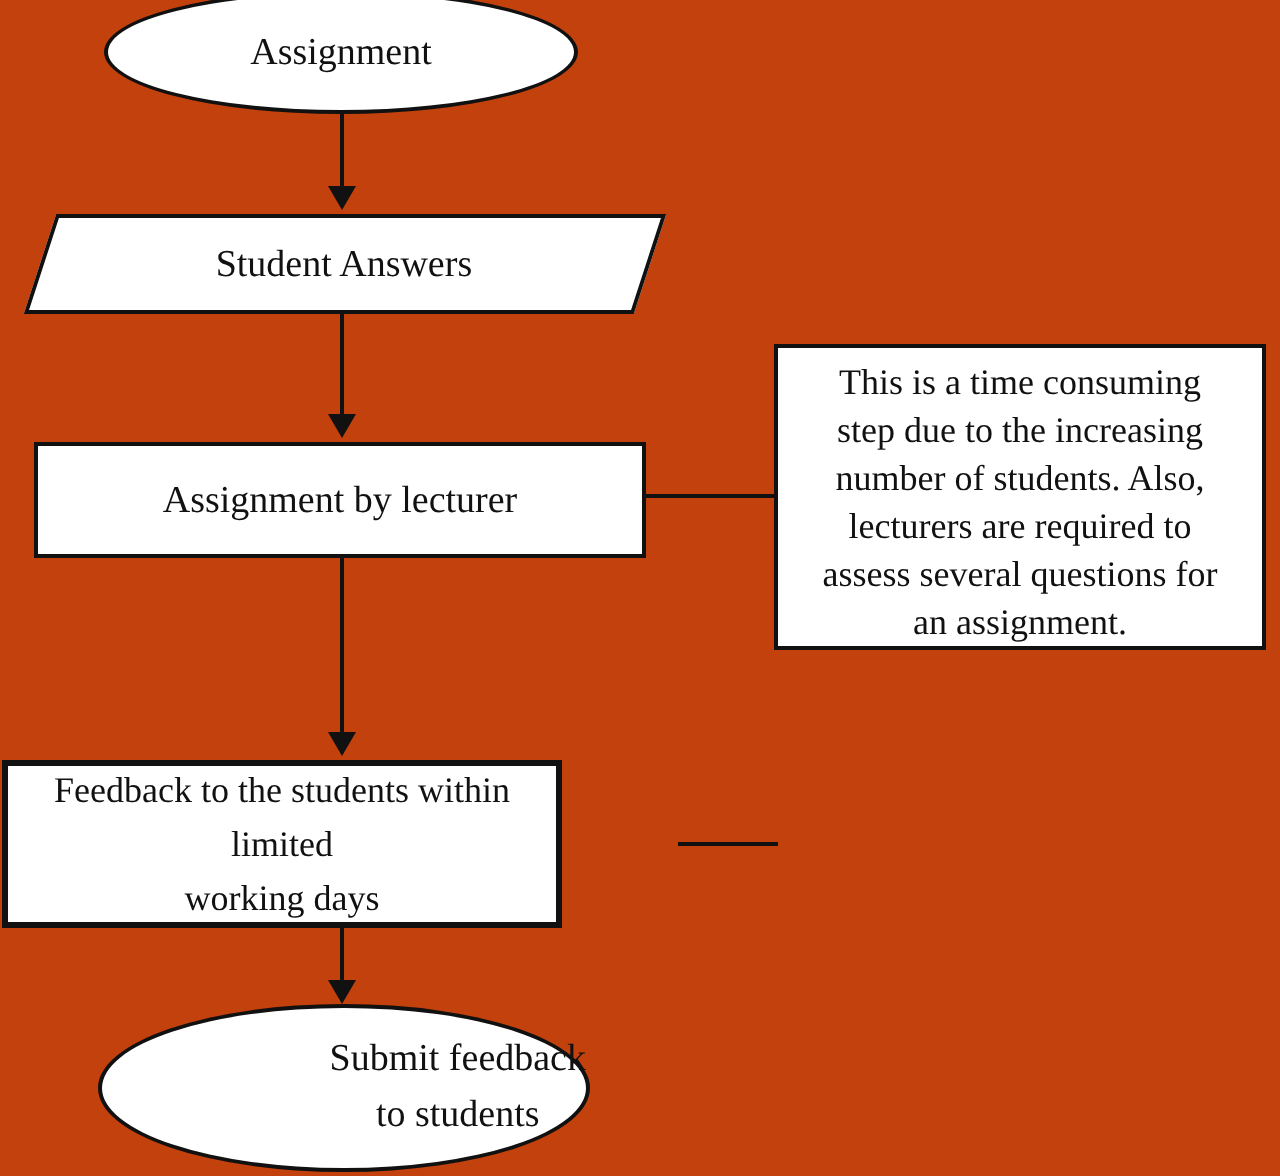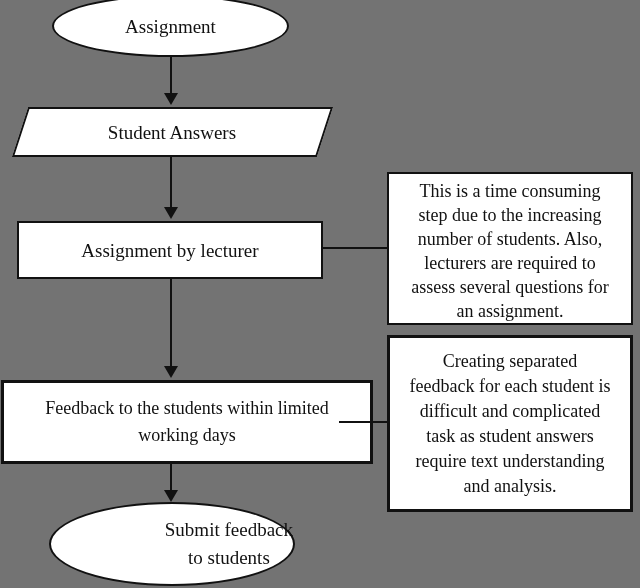--- a/index.html
+++ b/index.html
@@ -1,20 +1,20 @@
 <!DOCTYPE html>
 <html><head>
 <meta charset="utf-8">
 <style>
   html, body { margin: 0; padding: 0; background: #ffffff; }
   .canvas {
     position: relative;
     width: 640px;
     height: 588px;
-    background: #737373;
+    background: #c2410c;
     overflow: hidden;
     font-family: "Liberation Serif", "DejaVu Serif", serif;
     color: #111111;
   }
   .node, .note {
     position: absolute;
     box-sizing: border-box;
     display: flex;
     align-items: center;
     justify-content: center;
@@ -25,21 +25,21 @@
   }
   .node { font-size: 19px; line-height: 27px; }
   .note { font-size: 18px; }
 
   .ellipse { border-radius: 50%; }
 
   #n-start   { left: 52px;  top: -5px;  width: 237px; height: 62px; }
   #n-answers { left: 20px;  top: 107px; width: 305px; height: 50px; transform: skewX(-18deg); }
   #n-answers .label { transform: skewX(18deg); }
   #n-assess  { left: 17px;  top: 221px; width: 306px; height: 58px; }
-  #n-feedback{ left: 1px;   top: 380px; width: 372px; height: 84px; border-width: 3px; font-size: 18px; }
+  #n-feedback{ left: 1px;   top: 380px; width: 280px; height: 84px; border-width: 3px; font-size: 18px; }
   #n-end     { left: 49px;  top: 502px; width: 246px; height: 84px; line-height: 28px; justify-content: flex-end; }
 
   #note-1 { left: 387px; top: 172px; width: 246px; height: 153px; line-height: 24px; align-items: flex-end; }
   #note-2 { left: 387px; top: 335px; width: 246px; height: 177px; line-height: 25px; border-width: 3px; }
 
   .vline { position: absolute; width: 2px; background: #111111; left: 170px; }
   #edge-1 { top: 56px;  height: 38px; }
   #edge-2 { top: 157px; height: 51px; }
   #edge-3 { top: 279px; height: 88px; }
   #edge-4 { top: 464px; height: 27px; }
@@ -105,22 +105,14 @@
 
   <div class="note" id="note-1">
     <span class="label">This is a time consuming
 step due to the increasing
 number of students. Also,
 lecturers are required to
 assess several questions for
 an assignment.</span>
   </div>
 
-  <div class="note" id="note-2">
-    <span class="label">Creating separated
-feedback for each student is
-difficult and complicated
-task as student answers
-require text understanding
-and analysis.</span>
-  </div>
 
 </div>
 
 </body></html>

